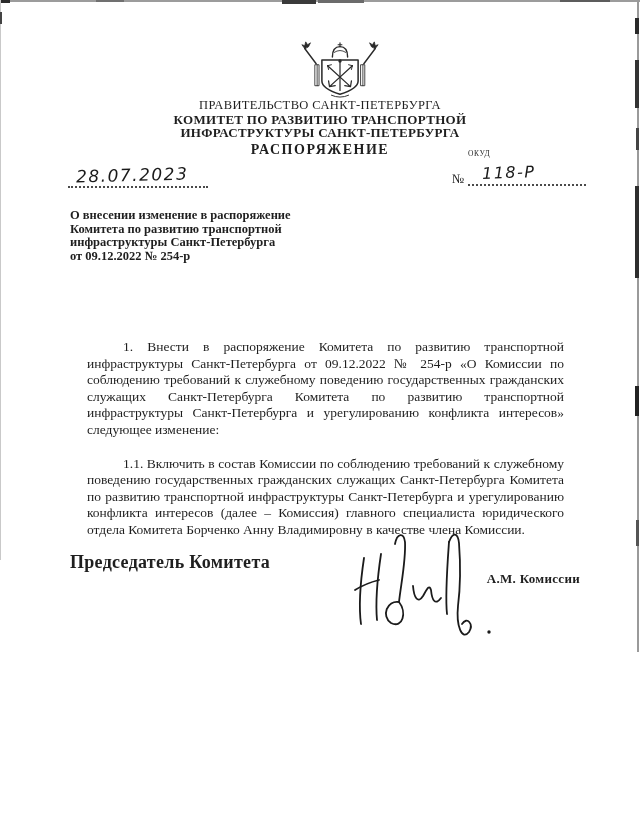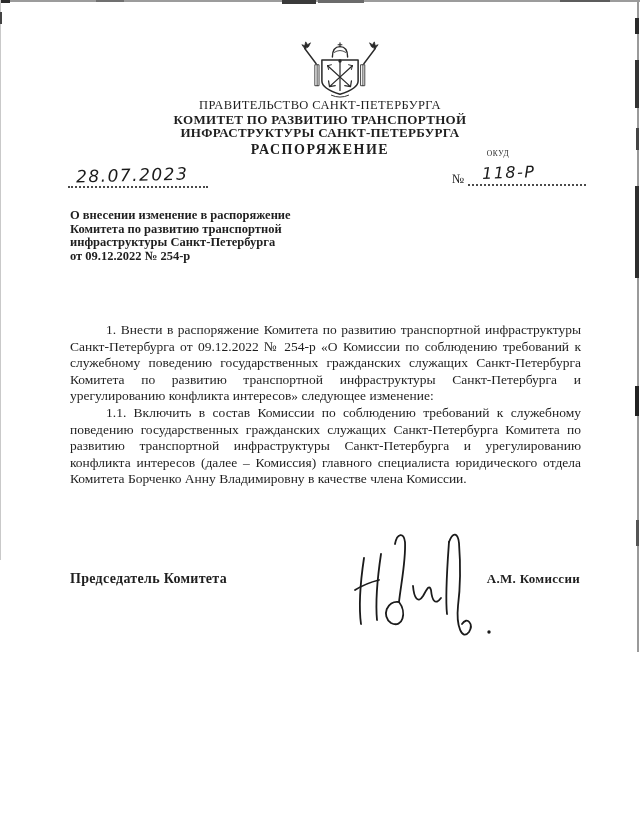--- a/index.html
+++ b/index.html
@@ -8,36 +8,36 @@
     font-family:"Liberation Serif","DejaVu Serif",serif;color:#1f1f1f;
   }
   .art{position:absolute;}
   
   .hdr{position:absolute;left:20px;width:600px;text-align:center;}
   .emblem{position:absolute;left:297px;top:39px;width:86px;height:61px;}
   .gov{top:98px;font-size:12.5px;letter-spacing:0.4px;}
   .com1{top:112px;font-size:13px;font-weight:bold;letter-spacing:0.3px;}
   .com2{top:125px;font-size:13px;font-weight:bold;letter-spacing:0.3px;}
   .doctype{top:142px;font-size:14px;font-weight:bold;letter-spacing:1.5px;}
-  .okud{position:absolute;left:468px;top:149px;width:60px;text-align:center;font-size:7.5px;letter-spacing:0.6px;}
+  .okud{position:absolute;left:468px;top:149px;width:60px;font-size:7.5px;letter-spacing:0.6px;}
   
   .date-block{position:absolute;left:68px;top:160px;width:140px;height:26px;border-bottom:2px dotted #4a4a4a;}
   .num-block{position:absolute;left:452px;top:160px;height:26px;display:flex;align-items:flex-end;}
   .num-label{font-size:13px;padding-right:4px;line-height:14px;}
   .num-line{position:relative;width:118px;height:26px;border-bottom:2px dotted #4a4a4a;}
   .hand{font-family:"DejaVu Sans",sans-serif;font-style:italic;color:#1a1a1a;}
   .hand.date{position:absolute;left:8px;bottom:1px;font-size:17px;letter-spacing:1.5px;transform:rotate(-1.5deg);}
   .hand.num{position:absolute;left:14px;bottom:2px;font-size:16px;letter-spacing:1.5px;transform:rotate(-2deg);}
   
   .subject{position:absolute;left:70px;top:209px;width:260px;font-size:12.5px;font-weight:bold;line-height:13.5px;}
   
   .body-text{position:absolute;left:70px;top:322px;width:511px;font-size:13.5px;line-height:16.6px;text-align:justify;}
-  .body-text p{margin:0;text-indent:36px;}
+  .body-text p{margin:17px;text-indent:36px;}
   
-  .sig-title{position:absolute;left:70px;top:571px;font-size:14px;font-weight:bold;letter-spacing:0.3px;}
+  .sig-title{position:absolute;left:70px;top:552px;font-size:18px;font-weight:bold;letter-spacing:0.3px;}
   .sig-name{position:absolute;right:60px;top:571px;font-size:13px;font-weight:bold;letter-spacing:0.3px;}
   .signature{position:absolute;left:350px;top:528px;width:150px;height:120px;}
 </style>
 </head>
 <body>
 
 <div class="page">
 
   <div class="art" style="left:0;top:0;width:640px;height:2px;background:#9c9c9c;"></div>
   <div class="art" style="left:0;top:0;width:10px;height:3px;background:#2c2c2c;"></div>

